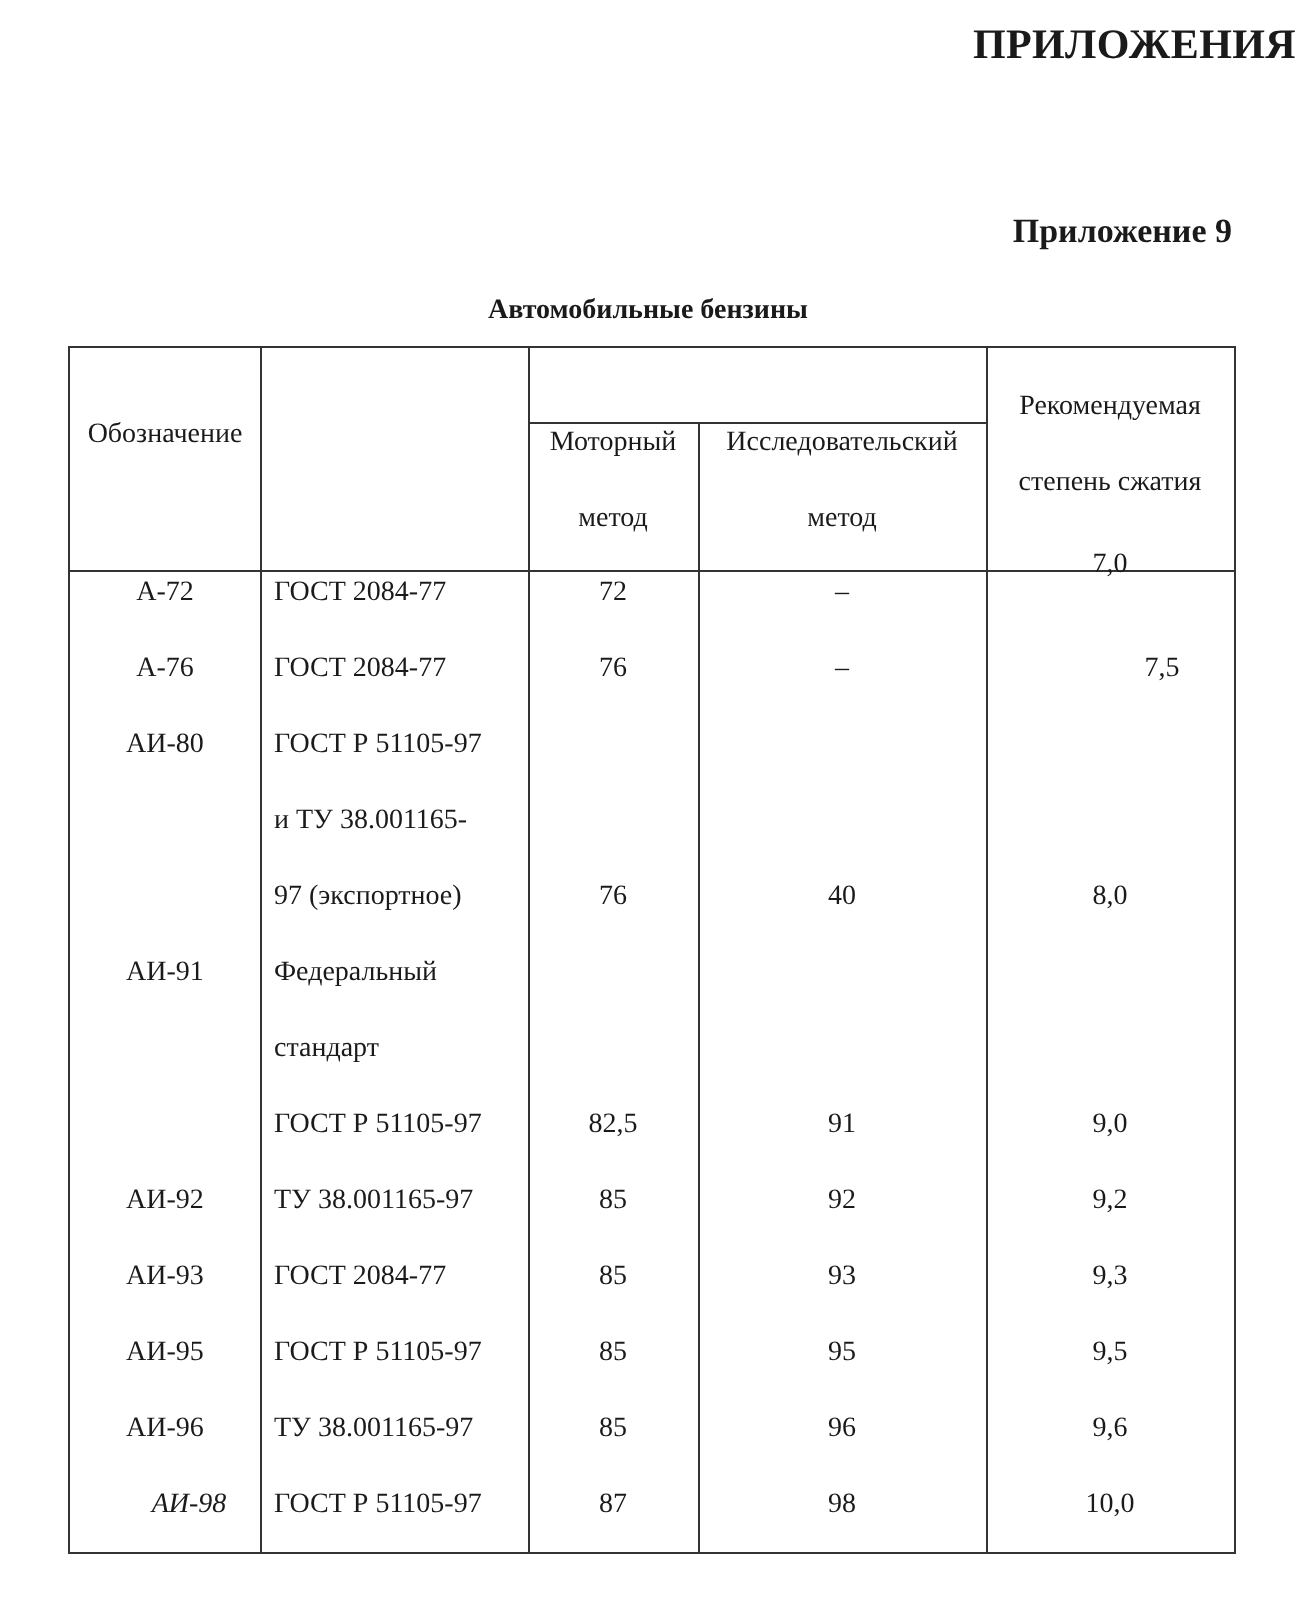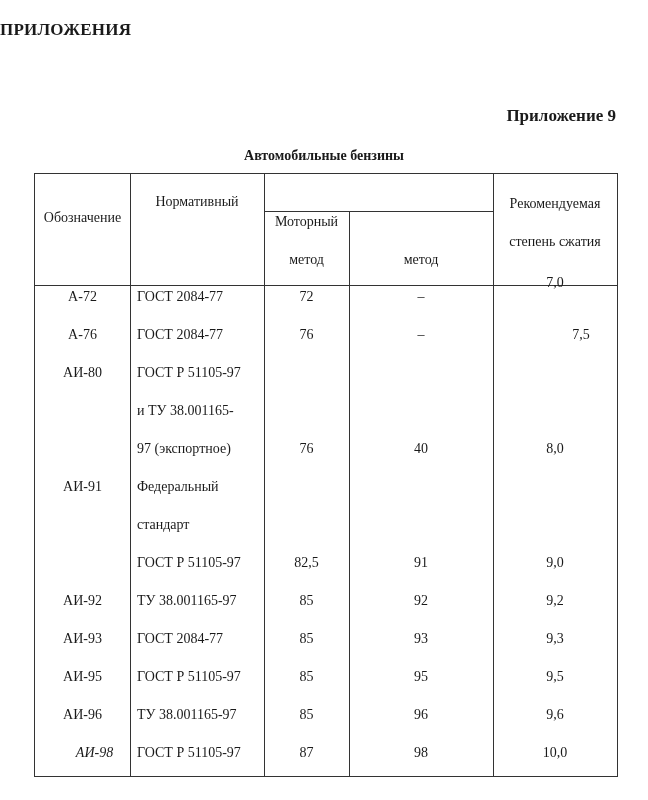--- a/index.html
+++ b/index.html
@@ -1,19 +1,19 @@
 <!DOCTYPE html>
 <html><head>
 <meta charset="utf-8">
 <style>
   html, body { margin: 0; padding: 0; background: #ffffff; }
   body { width: 648px; height: 800px; position: relative; overflow: hidden;
          font-family: "Liberation Serif", "DejaVu Serif", serif; color: #1a1a1a; }
-  .main-title { position: absolute; top: 20px; left: 0; width: 648px; text-align: left;
-                font-size: 17px; font-weight: bold; letter-spacing: 0.2px; }
+  .main-title { position: absolute; top: 10px; left: 0; width: 648px; text-align: right;
+                font-size: 21px; font-weight: bold; letter-spacing: 0.2px; }
   .appendix-label { position: absolute; top: 106px; right: 32px; font-size: 17px; font-weight: bold; }
   .table-caption { position: absolute; top: 148px; left: 0; width: 648px; text-align: center;
                    font-size: 14px; font-weight: bold; }
   .tbl { position: absolute; left: 34px; top: 173px; width: 584px; height: 604px;
          border: 1.5px solid #333; box-sizing: border-box; }
   .vline { position: absolute; top: 0; bottom: 0; width: 0; border-left: 1.5px solid #333; }
   .hline { position: absolute; height: 0; border-top: 1.5px solid #333; }
   .cell { position: absolute; font-size: 14px; line-height: 38px; white-space: nowrap; }
   .hcell { position: absolute; font-size: 14px; text-align: center; white-space: nowrap; }
   .c { text-align: center; }
@@ -29,23 +29,23 @@
 
   <div class="vline" style="left:95px"></div>
   <div class="vline" style="left:229px"></div>
   <div class="vline" style="left:314px; top:37px"></div>
   <div class="vline" style="left:458px"></div>
 
   <div class="hline" style="left:229px; width:229px; top:37px"></div>
   <div class="hline" style="left:0; width:582px; top:111px"></div>
 
   <div class="hcell" style="left:0; width:95px; top:36px">Обозначение</div>
-  <div class="hcell" style="left:95px; width:134px; top:20px">Нормативный</div>
   <div class="hcell" style="left:229px; width:85px; top:40px">Моторный</div>
   <div class="hcell" style="left:229px; width:85px; top:78px">метод</div>
+  <div class="hcell" style="left:314px; width:144px; top:40px">Исследовательский</div>
   <div class="hcell" style="left:314px; width:144px; top:78px">метод</div>
   <div class="hcell" style="left:458px; width:124px; top:22px">Рекомендуемая</div>
   <div class="hcell" style="left:458px; width:124px; top:60px">степень сжатия</div>
 
   <div id="body-rows">
       <div class="cell c" style="left: 0px; width: 95px; top: 104px;">А-72</div>
       <div class="cell " style="left: 102px; width: 127px; top: 104px;">ГОСТ 2084-77</div>
       <div class="cell c" style="left: 229px; width: 85px; top: 104px;">72</div>
       <div class="cell c" style="left: 314px; width: 144px; top: 104px;">–</div>
       <div class="cell c" style="left: 458px; width: 124px; top: 90px;">7,0</div>

